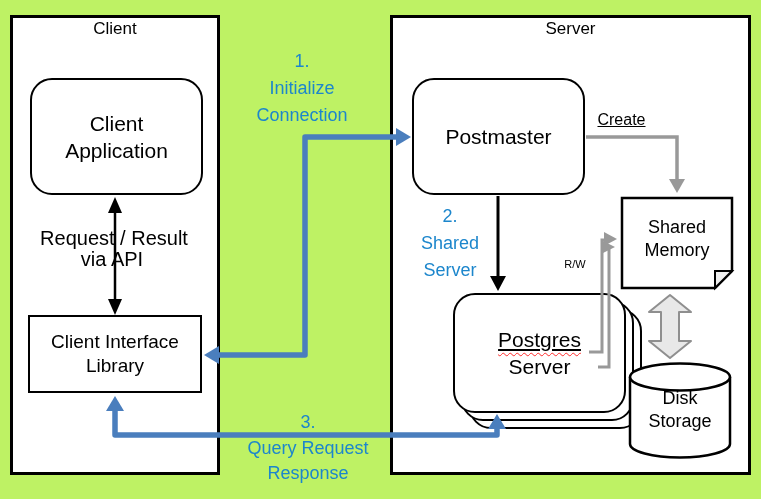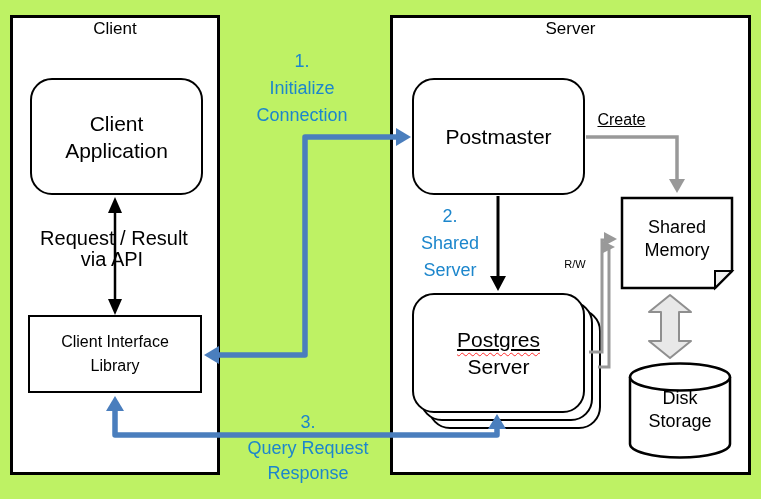--- a/index.html
+++ b/index.html
@@ -13,23 +13,23 @@
   .panel-title{
     position:absolute;text-align:center;font-size:17px;color:#000;z-index:3;
   }
   .node{
     position:absolute;background:#fff;border:2.5px solid #000;box-sizing:border-box;
     display:flex;flex-direction:column;align-items:center;justify-content:center;
     text-align:center;z-index:2;
   }
   .rounded{border-radius:22px;}
   .big-label{font-size:21px;line-height:27px;}
-  .mid-label{font-size:16px;line-height:24px;}
+  .mid-label{font-size:19px;line-height:24px;}
   .sm-label{font-size:18px;line-height:23px;}
-  .stack{z-index:2;}
+  .stack{z-index:2;margin-left:41px;}
   .svg-overlay{position:absolute;left:0;top:0;z-index:4;pointer-events:none;}
   .float-label{
     position:absolute;z-index:5;text-align:center;color:#000;
   }
   .blue-label{
     position:absolute;z-index:5;text-align:center;
     color:#1C86CC;font-size:18px;line-height:27px;
   }
   #step3-label{line-height:25.5px;}
   .u-wavy{

